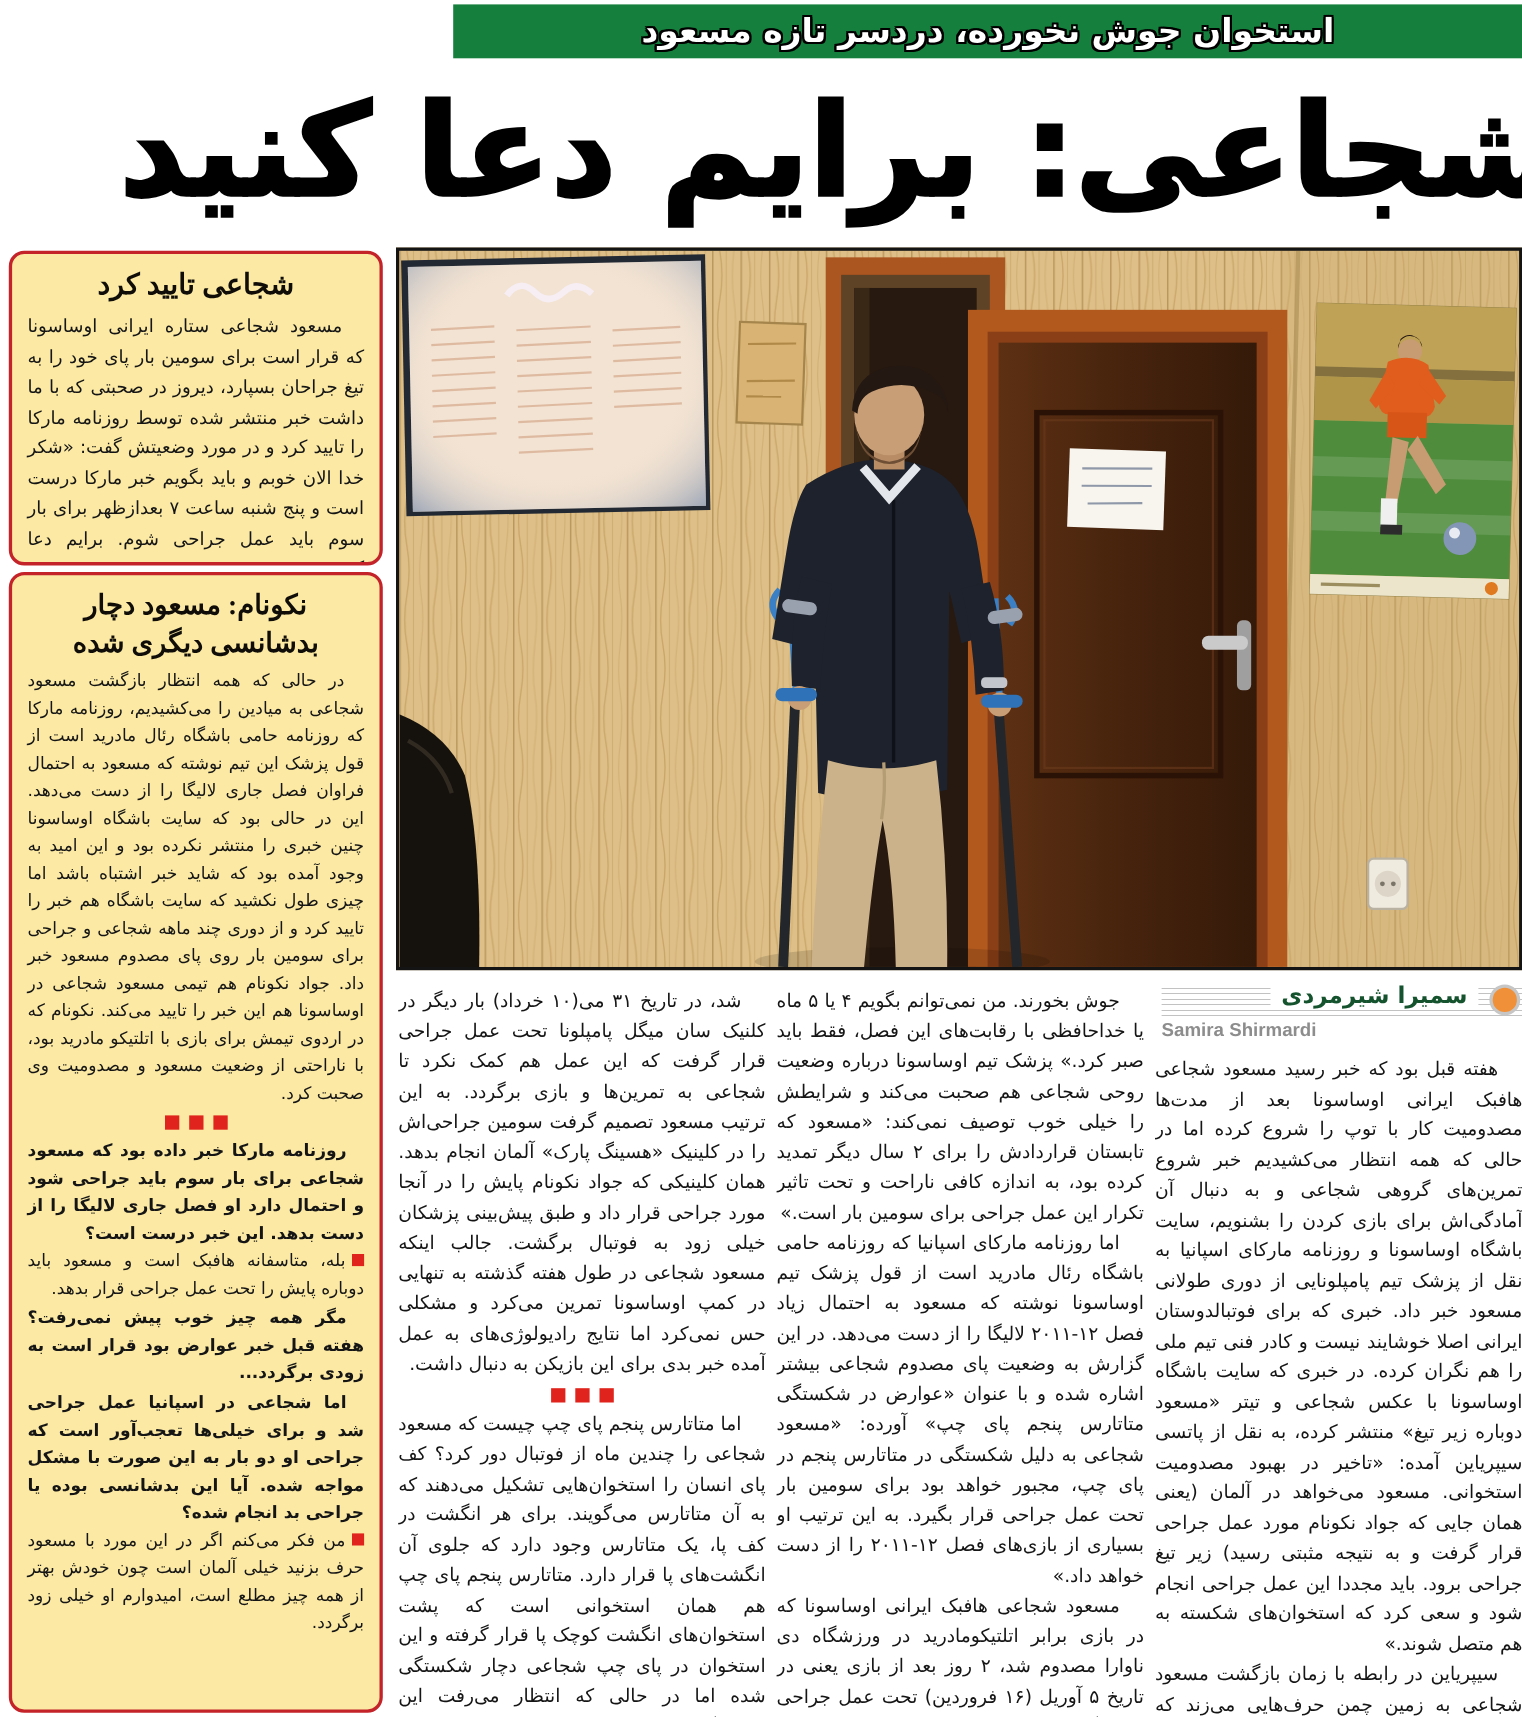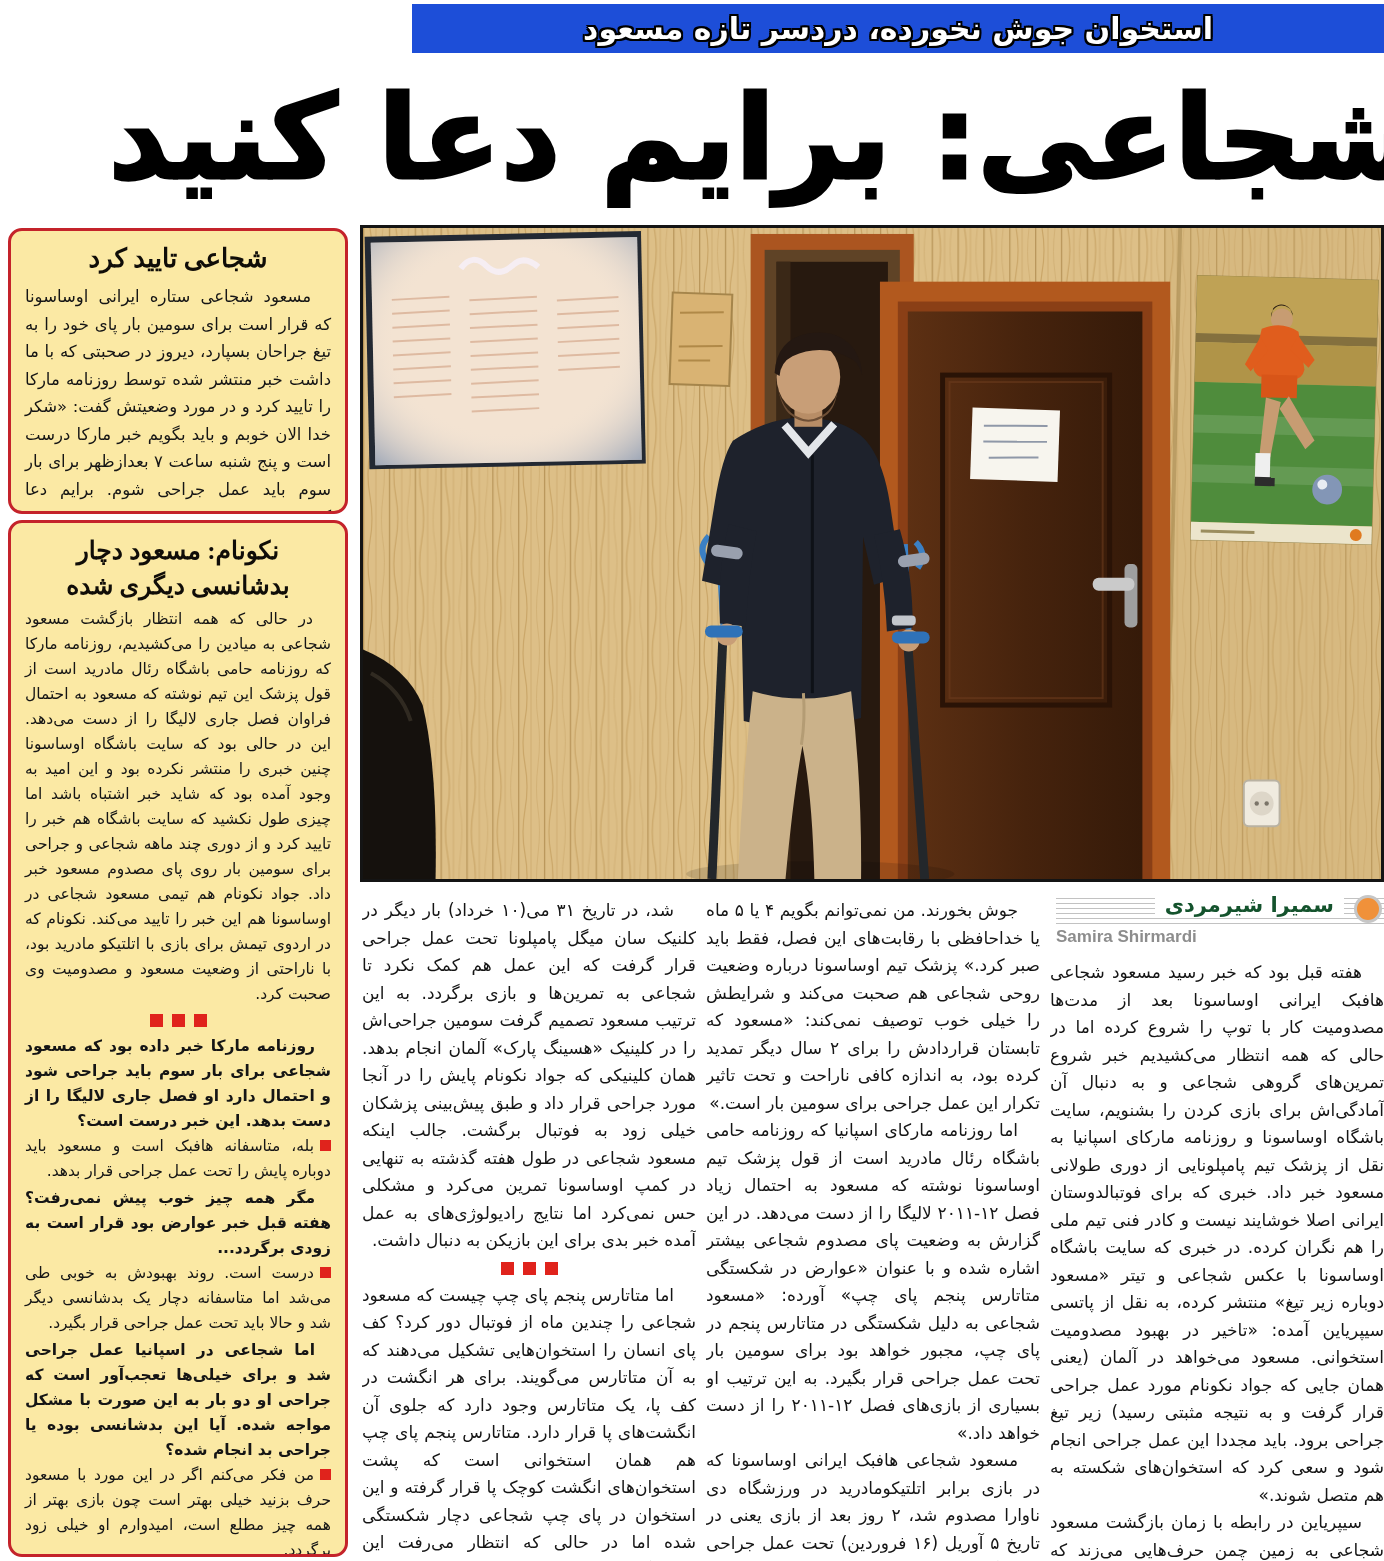--- a/index.html
+++ b/index.html
@@ -1,20 +1,20 @@
 <!DOCTYPE html>
 <html lang="fa"><head>
 <meta charset="utf-8">
 <style>
   html,body{margin:0;padding:0;background:#ffffff;}
   .page{position:relative;width:1384px;height:1561px;overflow:hidden;background:#fff;
         font-family:"DejaVu Sans",sans-serif;color:#151515;direction:rtl;}
 
   
-  .banner{position:absolute;left:412px;right:0;top:4px;height:49px;background:#1d4ed8;
+  .banner{position:absolute;left:412px;right:0;top:4px;height:49px;background:#15803d;
           display:flex;align-items:center;justify-content:center;}
   .banner span{color:#fff;font-size:30px;font-weight:bold;letter-spacing:0;
      text-shadow:-2px 0 #000,2px 0 #000,0 -2px #000,0 2px #000,-2px -2px #000,2px 2px #000,-2px 2px #000,2px -2px #000;}
 
   
   .headline{position:absolute;left:150px;right:10px;top:52px;height:170px;margin:0;
             display:flex;align-items:center;justify-content:center;
             font-size:116px;font-weight:bold;color:#000;-webkit-text-stroke:3px #000;
             white-space:nowrap;}
 
@@ -80,23 +80,22 @@
     <h2>نکونام: مسعود دچار بدشانسی دیگری شده</h2>
     <p class="intro">در حالی که همه انتظار بازگشت مسعود شجاعی به میادین را می‌کشیدیم، روزنامه مارکا که روزنامه حامی باشگاه رئال مادرید است از قول پزشک این تیم نوشته که مسعود به احتمال فراوان فصل جاری لالیگا را از دست می‌دهد. این در حالی بود که سایت باشگاه اوساسونا چنین خبری را منتشر نکرده بود و این امید به وجود آمده بود که شاید خبر اشتباه باشد اما چیزی طول نکشید که سایت باشگاه هم خبر را تایید کرد و از دوری چند ماهه شجاعی و جراحی برای سومین بار روی پای مصدوم مسعود خبر داد. جواد نکونام هم تیمی مسعود شجاعی در اوساسونا هم این خبر را تایید می‌کند. نکونام که در اردوی تیمش برای بازی با اتلتیکو مادرید بود، با ناراحتی از وضعیت مسعود و مصدومیت وی صحبت کرد.</p>
     <div class="sep">
         <i></i>
         <i></i>
         <i></i>
       </div>
     <p class="q">روزنامه مارکا خبر داده بود که مسعود شجاعی برای بار سوم باید جراحی شود و احتمال دارد او فصل جاری لالیگا را از دست بدهد. این خبر درست است؟</p>
     <p class="a"><span class="bullet"></span><span>بله، متاسفانه هافبک است و مسعود باید دوباره پایش را تحت عمل جراحی قرار بدهد.</span></p>
     <p class="q">مگر همه چیز خوب پیش نمی‌رفت؟ هفته قبل خبر عوارض بود قرار است به زودی برگردد...</p>
-    <p class="a"><span class="bullet"></span><span>درست است. روند بهبودش به خوبی طی می‌شد اما متاسفانه دچار یک بدشانسی دیگر شد و حالا باید تحت عمل جراحی قرار بگیرد.</span></p>
     <p class="q">اما شجاعی در اسپانیا عمل جراحی شد و برای خیلی‌ها تعجب‌آور است که جراحی او دو بار به این صورت با مشکل مواجه شده. آیا این بدشانسی بوده یا جراحی بد انجام شده؟</p>
-    <p class="a"><span class="bullet"></span><span>من فکر می‌کنم اگر در این مورد با مسعود حرف بزنید خیلی بهتر است چون بازی بهتر از همه چیز مطلع است، امیدوارم او خیلی زود برگردد.</span></p>
+    <p class="a"><span class="bullet"></span><span>من فکر می‌کنم اگر در این مورد با مسعود حرف بزنید خیلی آلمان است چون خودش بهتر از همه چیز مطلع است، امیدوارم او خیلی زود برگردد.</span></p>
 
   </section>
 
   <figure class="photo">
     <svg viewBox="0 0 1024 655" preserveAspectRatio="none">
       <defs>
         <pattern id="wood" width="26" height="90" patternUnits="userSpaceOnUse">
           <rect width="26" height="90" fill="#ddbf87"></rect>
           <line x1="0.5" y1="0" x2="0.5" y2="90" stroke="#b9965a" stroke-width="1.6"></line>
           <line x1="13" y1="0" x2="13" y2="90" stroke="#cfae72" stroke-width="1"></line>

